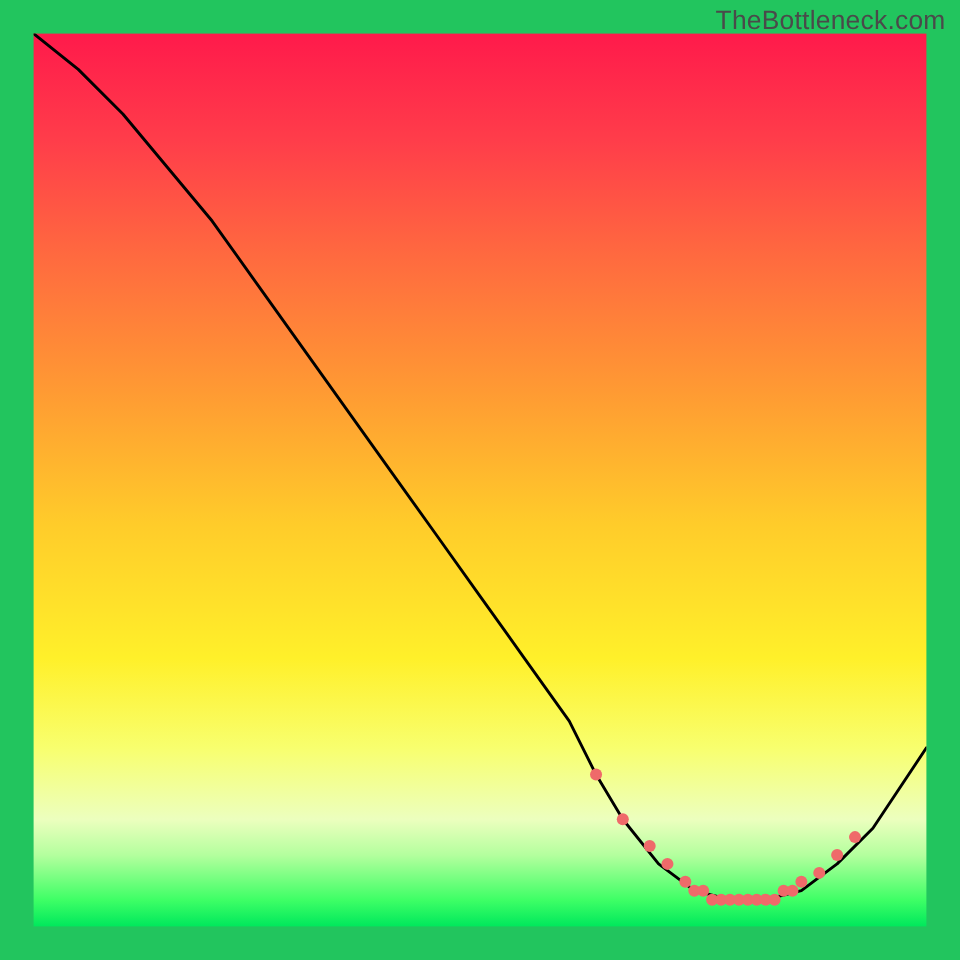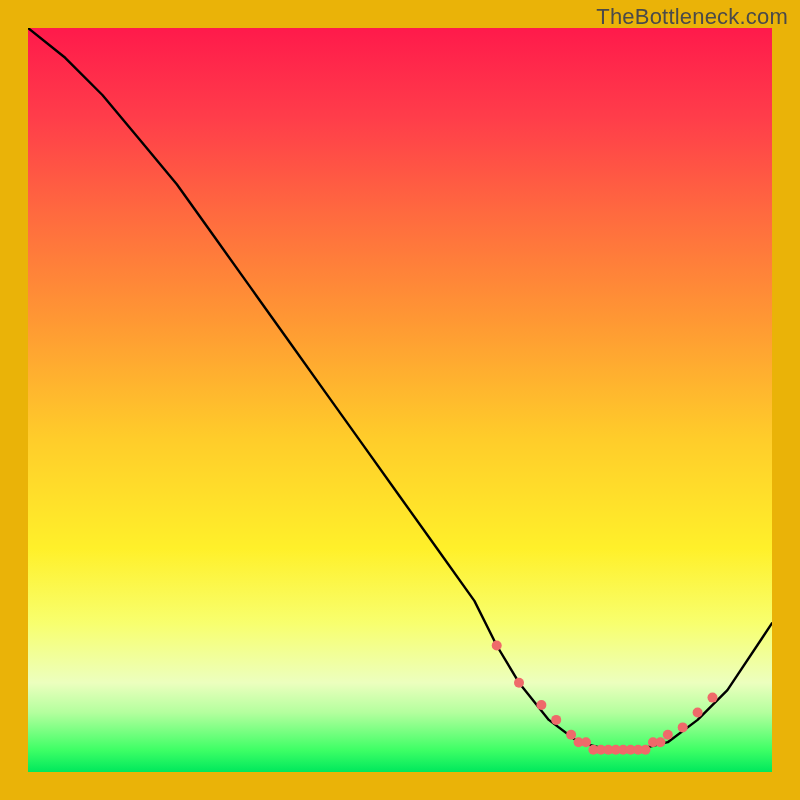--- a/index.html
+++ b/index.html
@@ -10,21 +10,21 @@
     background: #000;
     overflow: hidden;
     font-family: Arial, Helvetica, sans-serif;
   }
   .frame {
     position: absolute;
     top: 0;
     left: 0;
     width: 800px;
     height: 800px;
-    background: #eab308;
+    background: #22c55e;
   }
   .plot-area {
     position: absolute;
     top: 28px;
     left: 28px;
     width: 744px;
     height: 744px;
     background: linear-gradient(to bottom,
       #ff1a4b 0%,
       #ff3d4a 12%,

